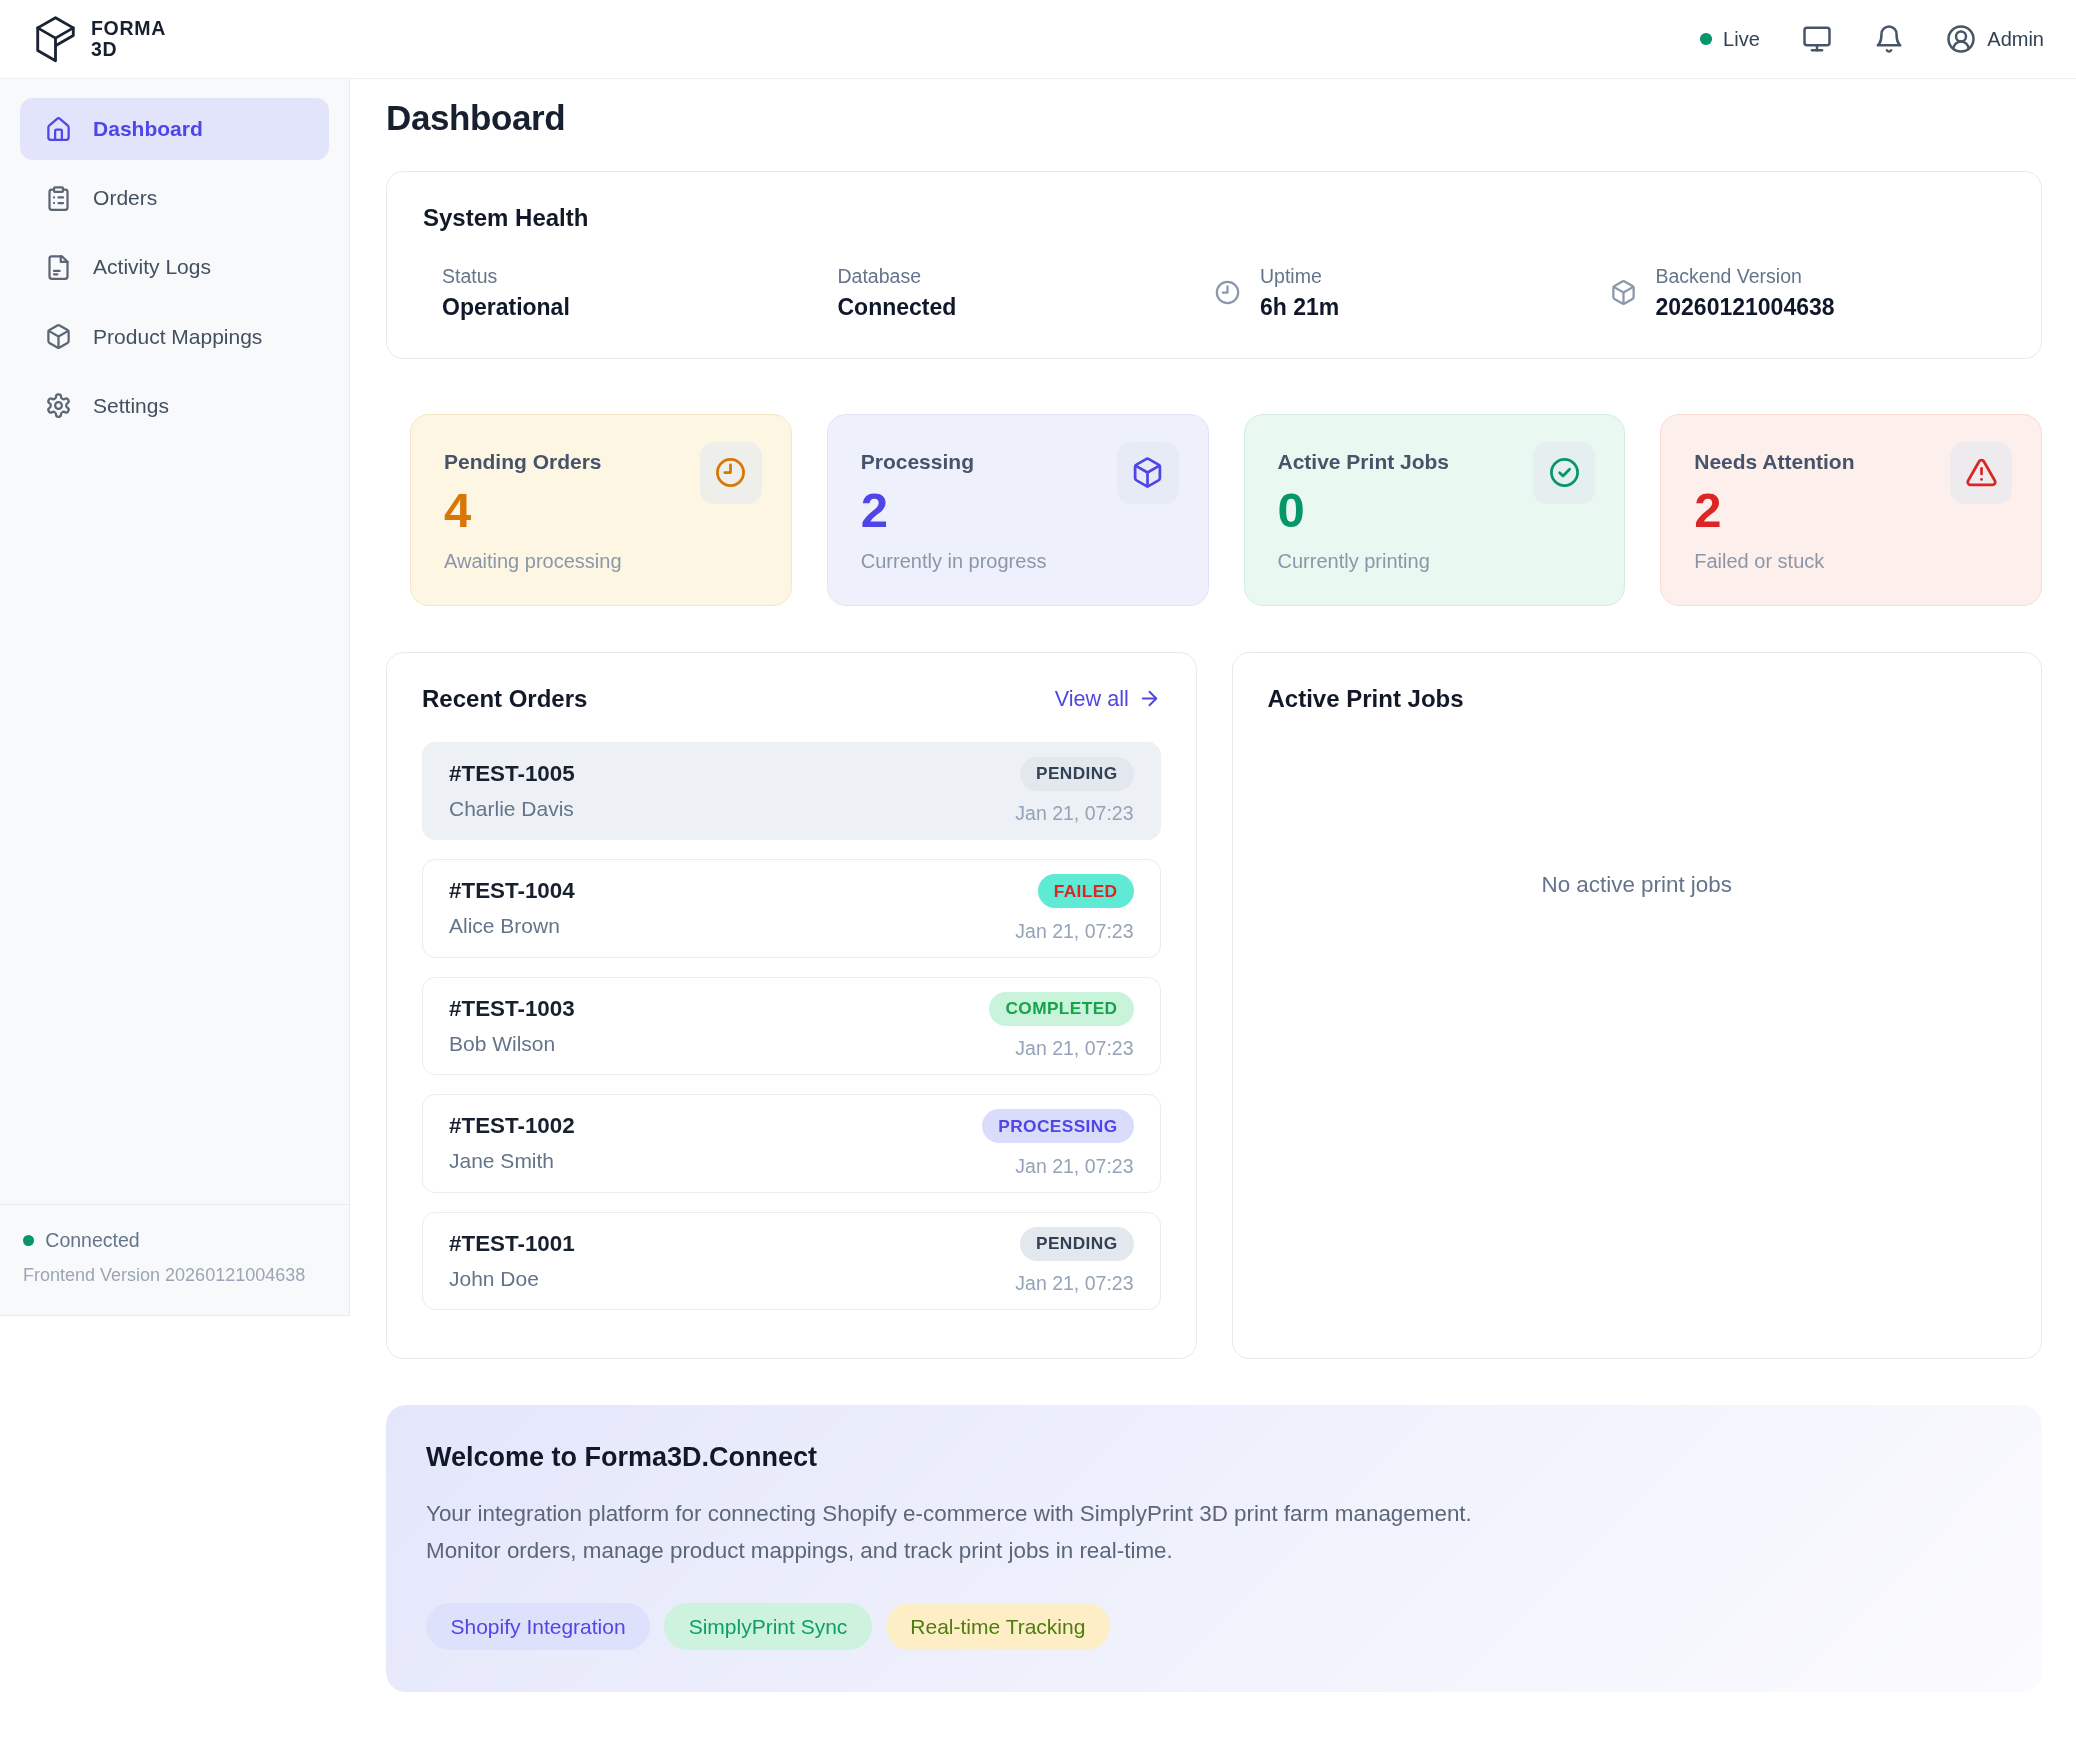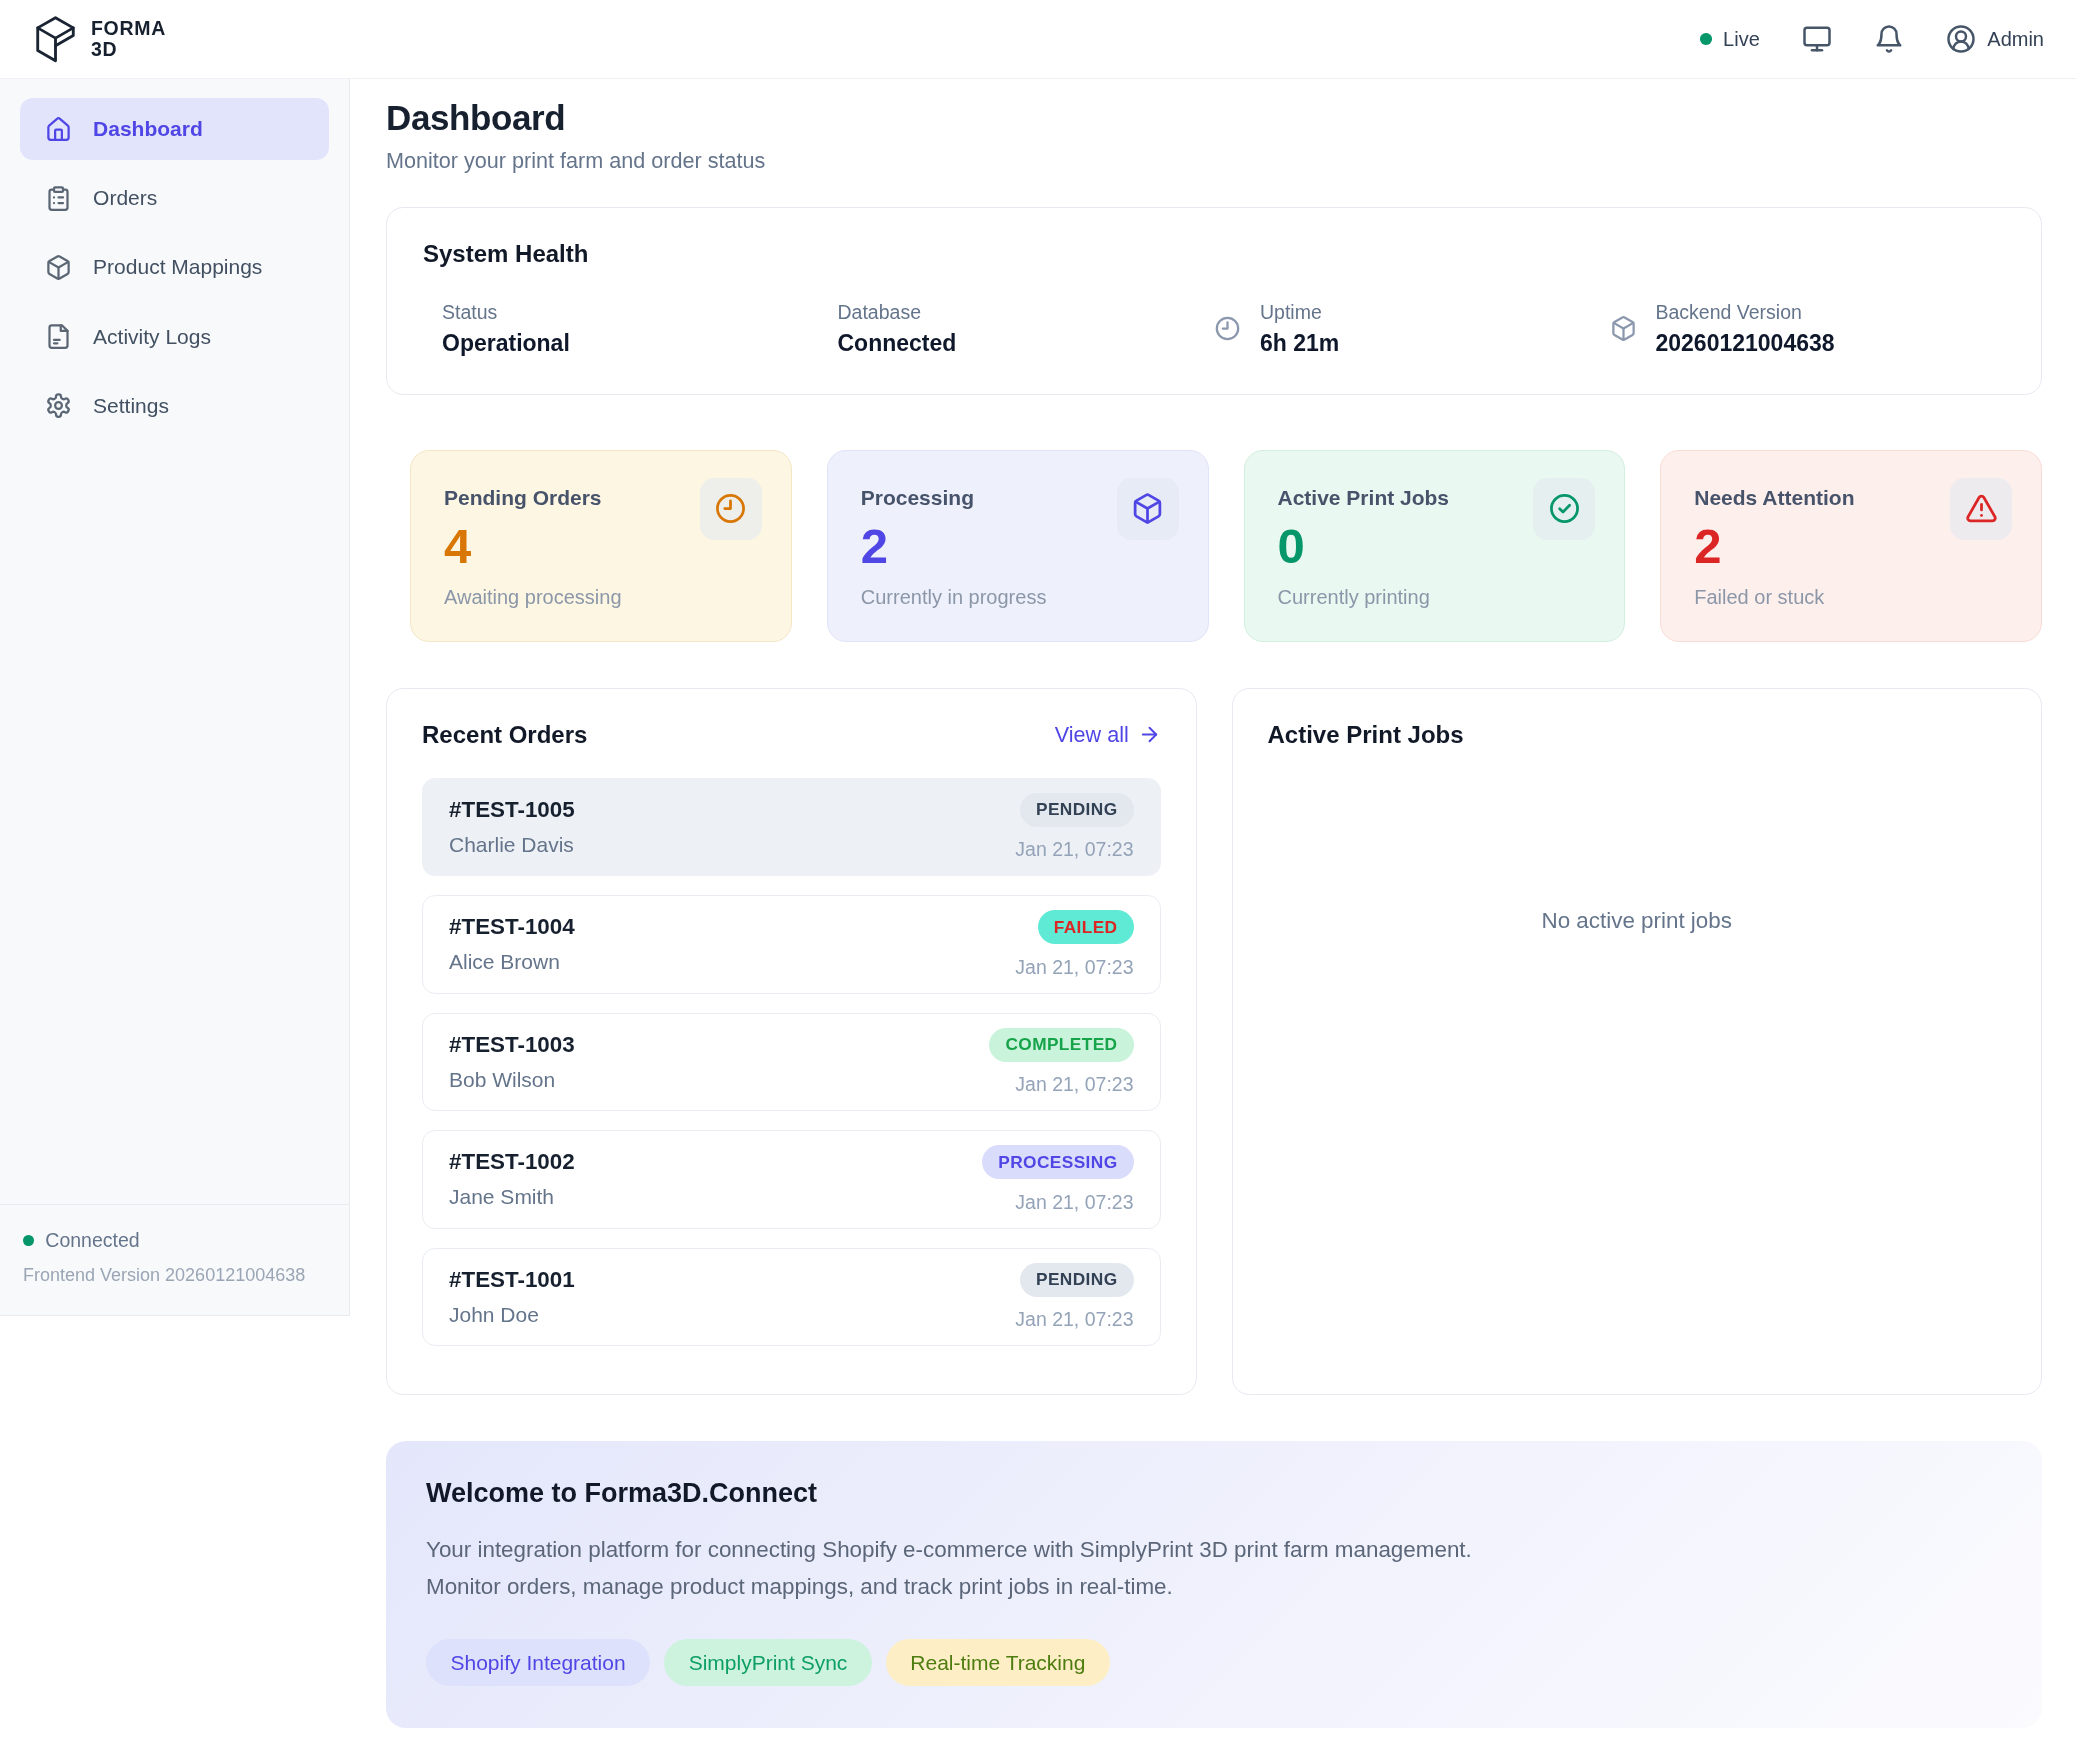--- a/index.html
+++ b/index.html
@@ -185,55 +185,54 @@
             <path d="M16 4h2a2 2 0 0 1 2 2v14a2 2 0 0 1-2 2H6a2 2 0 0 1-2-2V6a2 2 0 0 1 2-2h2"></path>
             <path d="M12 11h4"></path>
             <path d="M12 16h4"></path>
             <path d="M8 11h.01"></path>
             <path d="M8 16h.01"></path>
           </svg>
           <span>Orders</span>
         </div>
         <div class="nav-item">
           <svg class="nicon ic" viewBox="0 0 24 24">
-            <path d="M21 8a2 2 0 0 0-1-1.73l-7-4a2 2 0 0 0-2 0l-7 4A2 2 0 0 0 3 8v8a2 2 0 0 0 1 1.73l7 4a2 2 0 0 0 2 0l7-4A2 2 0 0 0 21 16Z"></path>
-            <path d="m3.3 7 8.7 5 8.7-5"></path>
-            <path d="M12 22V12"></path>
-          </svg>
-          <span>Product Mappings</span>
-        </div>
-        <div class="nav-item">
-          <svg class="nicon ic" viewBox="0 0 24 24">
             <path d="M15 2H6a2 2 0 0 0-2 2v16a2 2 0 0 0 2 2h12a2 2 0 0 0 2-2V7Z"></path>
             <path d="M14 2v5h6"></path>
             <path d="M8 15h5"></path>
             <path d="M8 18h3"></path>
           </svg>
           <span>Activity Logs</span>
+        </div>
+        <div class="nav-item">
+          <svg class="nicon ic" viewBox="0 0 24 24">
+            <path d="M21 8a2 2 0 0 0-1-1.73l-7-4a2 2 0 0 0-2 0l-7 4A2 2 0 0 0 3 8v8a2 2 0 0 0 1 1.73l7 4a2 2 0 0 0 2 0l7-4A2 2 0 0 0 21 16Z"></path>
+            <path d="m3.3 7 8.7 5 8.7-5"></path>
+            <path d="M12 22V12"></path>
+          </svg>
+          <span>Product Mappings</span>
         </div>
         <div class="nav-item">
           <svg class="nicon ic" viewBox="0 0 24 24">
             <path d="M12.22 2h-.44a2 2 0 0 0-2 2v.18a2 2 0 0 1-1 1.73l-.43.25a2 2 0 0 1-2 0l-.15-.08a2 2 0 0 0-2.73.73l-.22.38a2 2 0 0 0 .73 2.73l.15.1a2 2 0 0 1 1 1.72v.51a2 2 0 0 1-1 1.74l-.15.09a2 2 0 0 0-.73 2.73l.22.38a2 2 0 0 0 2.73.73l.15-.08a2 2 0 0 1 2 0l.43.25a2 2 0 0 1 1 1.73V20a2 2 0 0 0 2 2h.44a2 2 0 0 0 2-2v-.18a2 2 0 0 1 1-1.73l.43-.25a2 2 0 0 1 2 0l.15.08a2 2 0 0 0 2.73-.73l.22-.39a2 2 0 0 0-.73-2.73l-.15-.08a2 2 0 0 1-1-1.74v-.5a2 2 0 0 1 1-1.74l.15-.09a2 2 0 0 0 .73-2.73l-.22-.38a2 2 0 0 0-2.73-.73l-.15.08a2 2 0 0 1-2 0l-.43-.25a2 2 0 0 1-1-1.73V4a2 2 0 0 0-2-2z"></path>
             <circle cx="12" cy="12" r="3"></circle>
           </svg>
           <span>Settings</span>
         </div>
       </nav>
     <div class="side-foot">
       <div class="side-status">
         <span class="dot"></span>
         <span>Connected</span>
       </div>
       <div class="side-version">Frontend Version 20260121004638</div>
     </div>
   </aside>
 
   <main class="main">
     <h1 class="page-title">Dashboard</h1>
-    <div class="page-sub">Monitor your print farm and order status</div>
 
     <section class="card health">
       <div class="card-title">System Health</div>
       <div class="metrics" id="health-metrics">
           <div class="metric">
             <span class="m-ind"><span class="m-dot"></span></span>
             <span>
               <div class="m-label">Status</div>
               <div class="m-value">Operational</div>
             </span>

